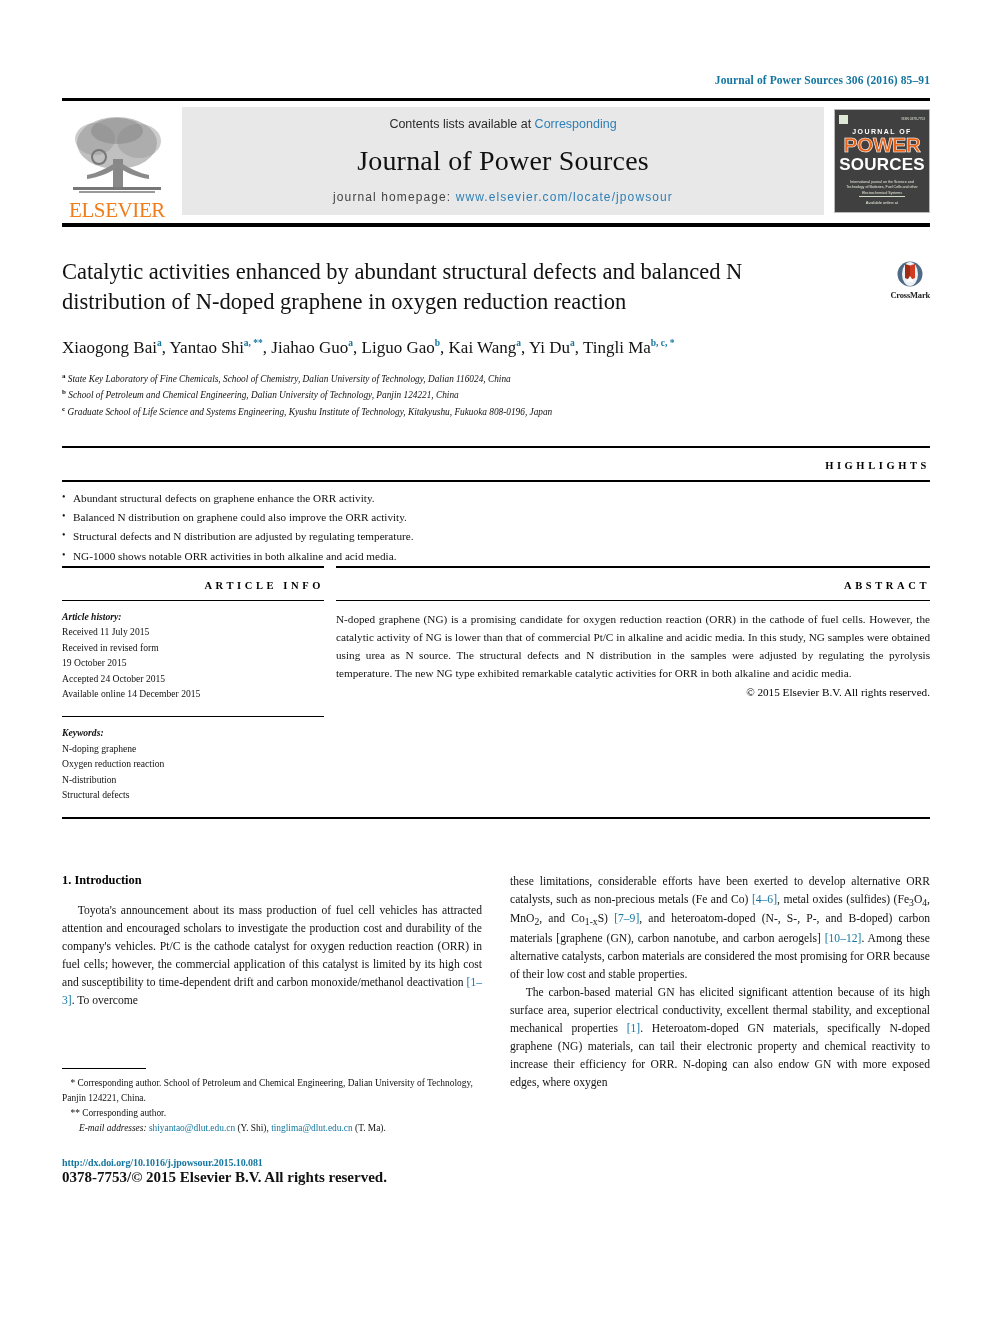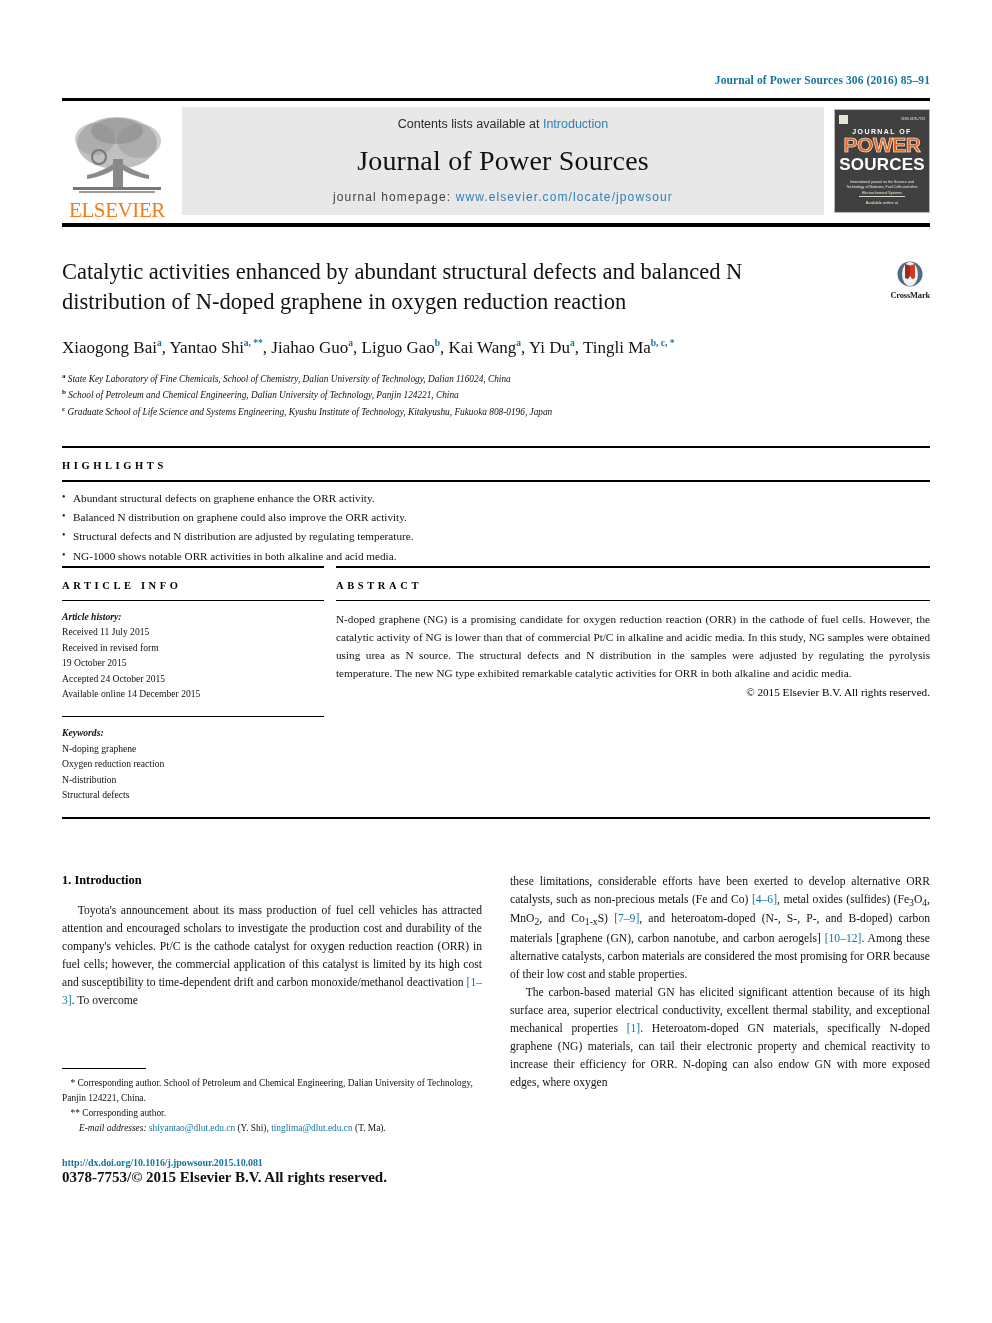--- a/index.html
+++ b/index.html
@@ -242,20 +242,21 @@
   .rule-thick { border-top: 2.4px solid #000; }
   .rule-thin  { border-top: 1.2px solid #000; }
 
   
   .sec-label {
     font-family: "Liberation Serif", serif;
     font-weight: bold;
     font-size: 10.5px;
     letter-spacing: 3.6px;
     color: #000;
+    text-align: right;
   }
   .highlights-wrap { margin-top: 26px; }
   .highlights-label { padding: 12px 0 9px 0; }
   .highlights-list {
     list-style: none;
     margin: 0;
     padding: 7px 0 0 0;
   }
   .highlights-list li {
     font-family: "Liberation Serif", serif;
@@ -390,21 +391,21 @@
           <circle cx="30" cy="44" r="7" fill="none" stroke="#777" stroke-width="2"></circle>
           <rect x="4" y="74" width="88" height="3" fill="#777"></rect>
           <rect x="10" y="78" width="76" height="2" fill="#999"></rect>
         </g>
       </svg>
       <div class="elsevier-word">ELSEVIER</div>
     </div>
 
     <div class="masthead-center">
       <div class="contents-line">
-        <span>Contents lists available at </span><span class="sd">Introduction</span>
+        <span>Contents lists available at </span><span class="sd">Corresponding</span>
       </div>
       <div class="journal-title">Journal of Power Sources</div>
       <div class="homepage-line">
         <span>journal homepage: </span><span class="url">www.elsevier.com/locate/jpowsour</span>
       </div>
     </div>
 
     <div class="cover-thumb">
       <div class="cover-topbar">
         <div class="cover-els-mark"></div>

